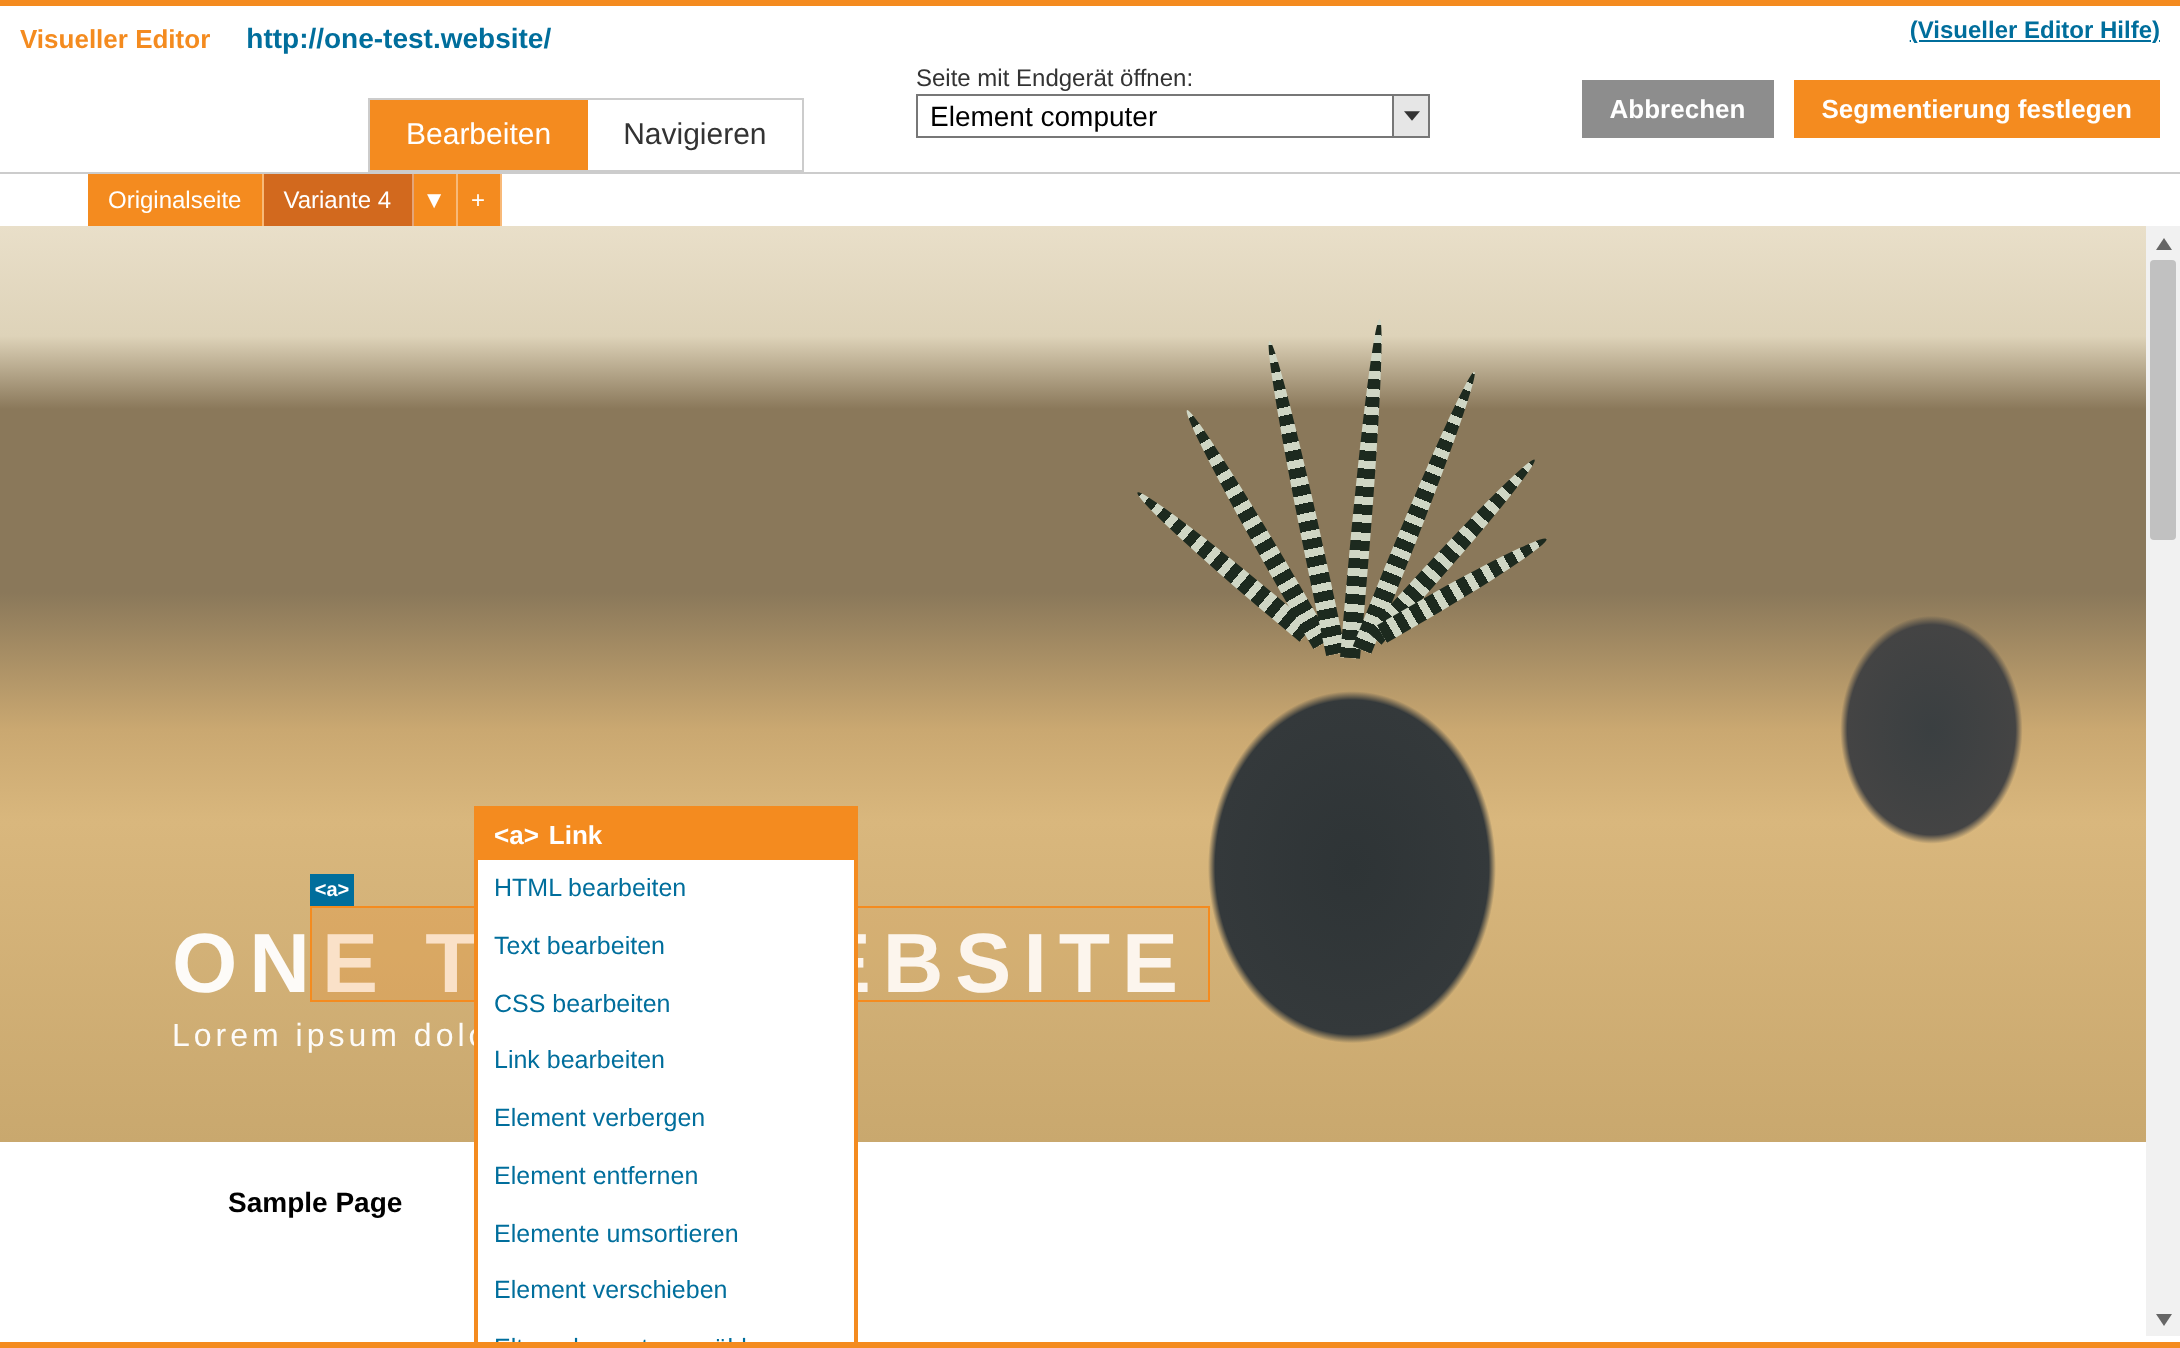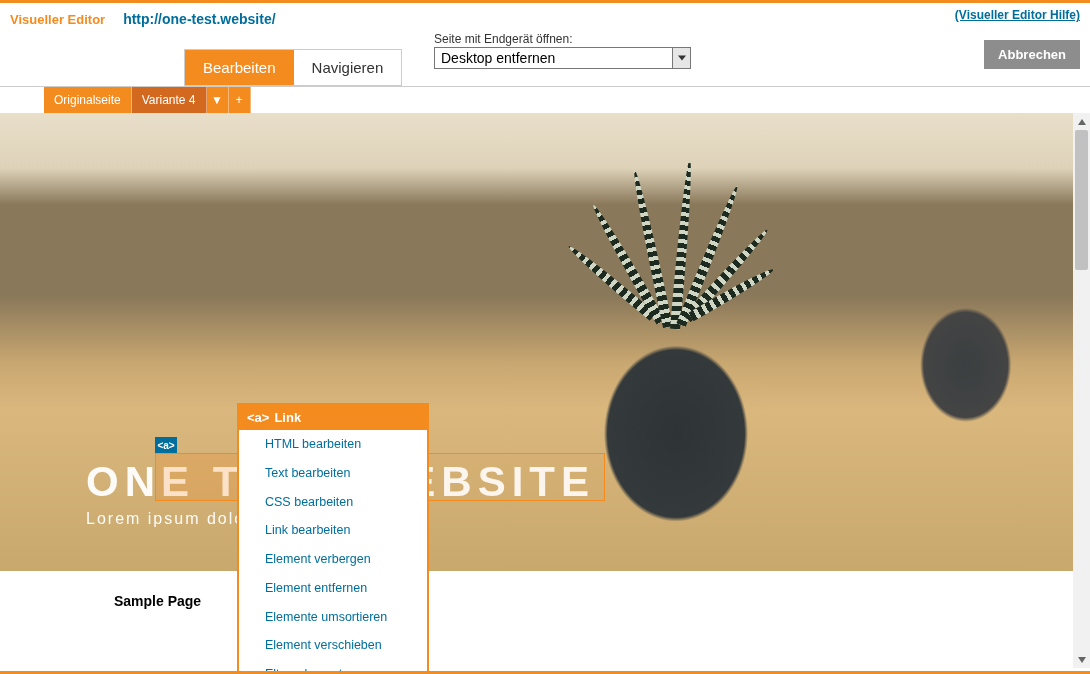--- a/index.html
+++ b/index.html
@@ -59,21 +59,21 @@
     background: #fff;
     color: #333;
     cursor: pointer;
   }
   .mode-tab.active {
     background: #f48b1f;
     color: #fff;
   }
   .device-block {
     position: absolute;
-    left: 434px;
+    left: 458px;
     top: 5px;
   }
   .device-label {
     font-size: 12px;
     color: #333;
     margin-bottom: 1px;
     display: block;
   }
   .device-select-wrap {
     display: flex;
@@ -259,21 +259,21 @@
     background: #f48b1f;
     color: #fff;
     padding: 5px 8px;
     font-size: 13px;
     font-weight: bold;
     display: flex;
     align-items: center;
     gap: 5px;
   }
   .ctx-item {
-    padding: 5px 26px;
+    padding: 5px 8px;
     font-size: 12.5px;
     color: #006e9c;
     cursor: pointer;
     line-height: 1.5;
   }
 </style>
 </head>
 <body>
 
 <div class="top-bar">
@@ -283,30 +283,31 @@
 </div>
 
 <div class="toolbar">
   <div class="mode-tabs">
     <div class="mode-tab active">Bearbeiten</div>
     <div class="mode-tab">Navigieren</div>
   </div>
   <div class="device-block">
     <span class="device-label">Seite mit Endgerät öffnen:</span>
     <div class="device-select-wrap">
-      <div class="device-select">Desktop entfernen</div>
+      <div class="device-select">Element computer</div>
       <div class="device-dd">
         <svg viewBox="0 0 10 6">
             <path d="M0 0 L10 0 L5 6 Z" fill="#333"></path>
           </svg>
       </div>
     </div>
   </div>
   <div class="action-buttons">
     <button class="btn cancel">Abbrechen</button>
+    <button class="btn primary">Segmentierung festlegen</button>
   </div>
 </div>
 
 <div class="variant-row">
   <div class="variant-tab orig">Originalseite</div>
   <div class="variant-tab v1">Variante 4</div>
   <div class="variant-tab dd">▼</div>
   <div class="variant-tab plus">+</div>
 </div>
 

